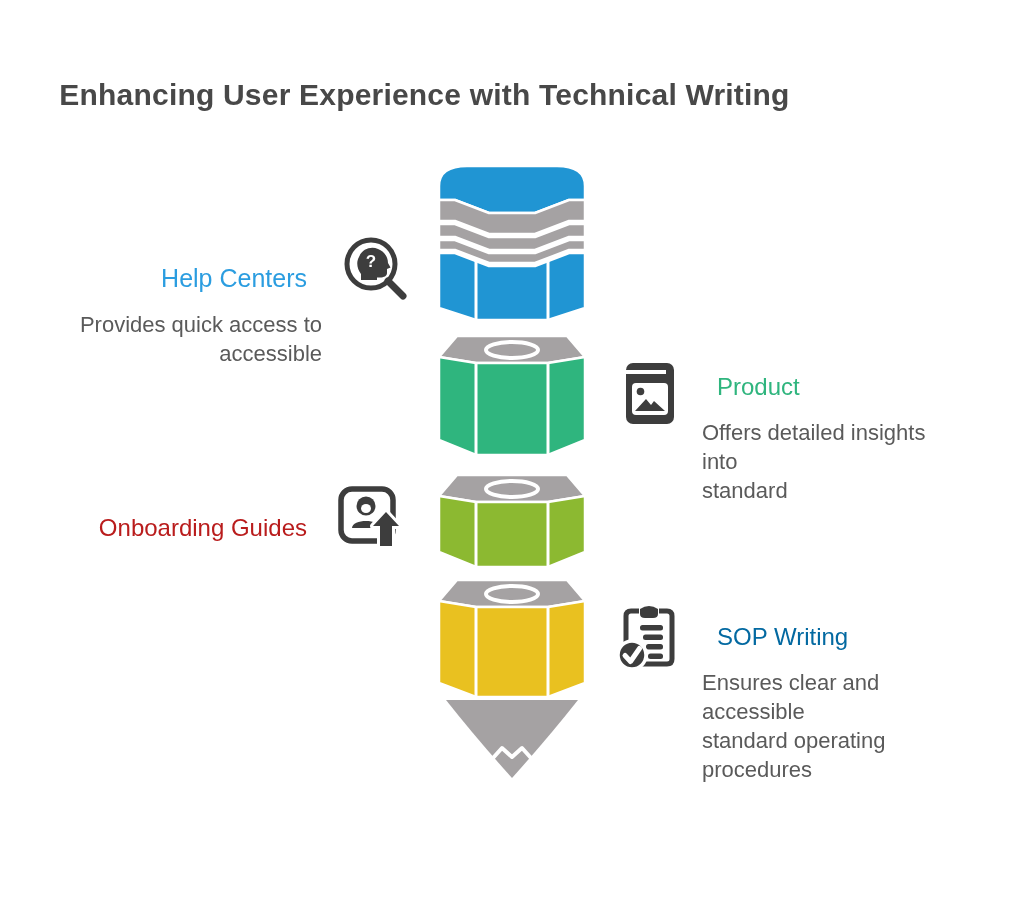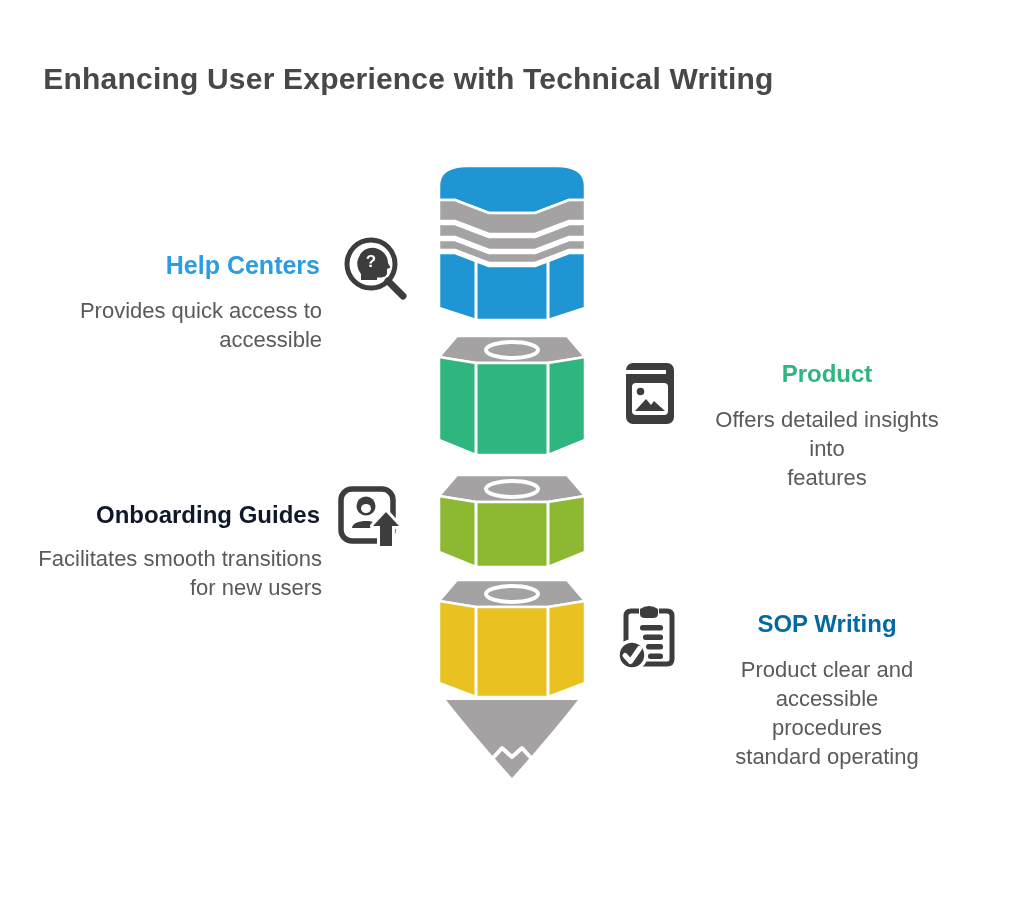--- a/index.html
+++ b/index.html
@@ -4,26 +4,26 @@
 <style>
   html,body{margin:0;padding:0;}
   body{
     width:1024px;height:900px;position:relative;overflow:hidden;
     background:#ffffff;
     font-family:"Liberation Sans", sans-serif;
   }
   .page-title{
     position:absolute;top:62px;left:0;width:817px;
     text-align:center;font-size:30px;font-weight:bold;letter-spacing:.2px;
-    margin:0;
+    margin:16px;
   }
   .section{position:absolute;}
   .section.left{text-align:right;}
-  .section.right{text-align:center;}
-  .heading{font-size:24px;font-weight:bold;line-height:1.3;margin:2px;}
+  .section.right{text-align:left;}
+  .heading{font-size:24px;font-weight:normal;line-height:1.3;margin:15px;}
   .heading span{display:block;}
   .desc{font-size:22px;line-height:1.32;margin:14px 0 0 0;}
   .desc span{display:block;}
   #sec-help{right:702px;top:247px;width:280px;}
   #sec-help .heading{font-size:25px;}
   #sec-product{left:702px;top:356px;width:250px;}
   #sec-product .desc{margin-top:16px;}
   #sec-onboarding{right:702px;top:497px;width:290px;}
   #sec-sop{left:702px;top:606px;width:250px;}
   #sec-sop .desc{margin-top:16px;}
@@ -102,57 +102,53 @@
   <circle cx="29" cy="28" r="24" fill="none" stroke="currentColor" stroke-width="5"></circle>
   <line x1="46" y1="45" x2="61" y2="60" stroke="currentColor" stroke-width="7" stroke-linecap="round"></line>
 </svg>
 
 <div id="sec-product" class="section right">
   <h2 class="heading" style="color: rgb(47, 181, 126);">
     <span>Product</span>
   </h2>
   <p class="desc" style="color: rgb(90, 90, 90);">
     <span>Offers detailed insights into</span>
-    <span>features</span>
+    <span>standard</span>
   </p>
 </div>
 <svg id="icon-product" class="icon" width="58" height="64" viewBox="0 0 58 64" style="color: rgb(61, 61, 61);">
   <rect x="5" y="2" width="48" height="61" rx="7" fill="currentColor"></rect>
   <rect x="5" y="9" width="40" height="4" fill="#ffffff"></rect>
   <rect x="11" y="22" width="36" height="32" rx="4" fill="#ffffff"></rect>
   <circle cx="19.5" cy="30.5" r="3.8" fill="currentColor"></circle>
   <path d="M14,50 L25,38 L30,44 L33,40 L44,50 Z" fill="currentColor"></path>
 </svg>
 
 <div id="sec-onboarding" class="section left">
-  <h2 class="heading" style="color: #0f172a;">
+  <h2 class="heading" style="color: #b91c1c;">
     <span>Onboarding Guides</span>
   </h2>
-  <p class="desc" style="color: rgb(90, 90, 90);">
-    <span>Facilitates smooth transitions</span>
-    <span>for new users</span>
-  </p>
 </div>
 <svg id="icon-onboarding" class="icon" width="70" height="64" viewBox="0 0 70 64" style="color: rgb(61, 61, 61);">
   <rect x="4" y="4" width="52" height="52" rx="11" fill="none" stroke="currentColor" stroke-width="5.5"></rect>
   <circle cx="29" cy="21" r="9.5" fill="currentColor"></circle>
   <ellipse cx="29" cy="23.5" rx="5" ry="4.5" fill="#ffffff"></ellipse>
   <path d="M15,43 C15,33.5 43,33.5 43,43 Z" fill="currentColor"></path>
   <path d="M49,27 L62,41 L55,41 L55,61 L43,61 L43,41 L36,41 Z" fill="#ffffff" stroke="#ffffff" stroke-width="6" stroke-linejoin="round"></path>
   <path d="M49,27 L62,41 L55,41 L55,61 L43,61 L43,41 L36,41 Z" fill="currentColor"></path>
 </svg>
 
 <div id="sec-sop" class="section right">
   <h2 class="heading" style="color: #0369a1;">
     <span>SOP Writing</span>
   </h2>
   <p class="desc" style="color: rgb(90, 90, 90);">
-    <span>Product clear and accessible</span>
+    <span>Ensures clear and accessible</span>
+    <span>standard operating</span>
     <span>procedures</span>
-    <span>standard operating</span>
   </p>
 </div>
 <svg id="icon-sop" class="icon" width="70" height="78" viewBox="0 0 70 78" style="color: rgb(61, 61, 61);">
   <path d="M25,10 L17,10 Q12,10 12,15 L12,58 Q12,63 17,63 L53,63 Q58,63 58,58 L58,15 Q58,10 53,10 L45,10" fill="none" stroke="currentColor" stroke-width="5"></path>
   <path d="M26,13 L26,8 Q35,2 44,8 L44,13 Q44,17 39,17 L31,17 Q26,17 26,13 Z" fill="currentColor"></path>
   <rect x="26" y="24" width="23" height="5.5" rx="2.5" fill="currentColor"></rect>
   <rect x="29" y="33.5" width="20" height="5.5" rx="2.5" fill="currentColor"></rect>
   <rect x="32" y="43" width="17" height="5.5" rx="2.5" fill="currentColor"></rect>
   <rect x="34" y="52.5" width="15" height="5.5" rx="2.5" fill="currentColor"></rect>
   <circle cx="18" cy="54" r="14" fill="currentColor" stroke="#ffffff" stroke-width="3.5"></circle>

